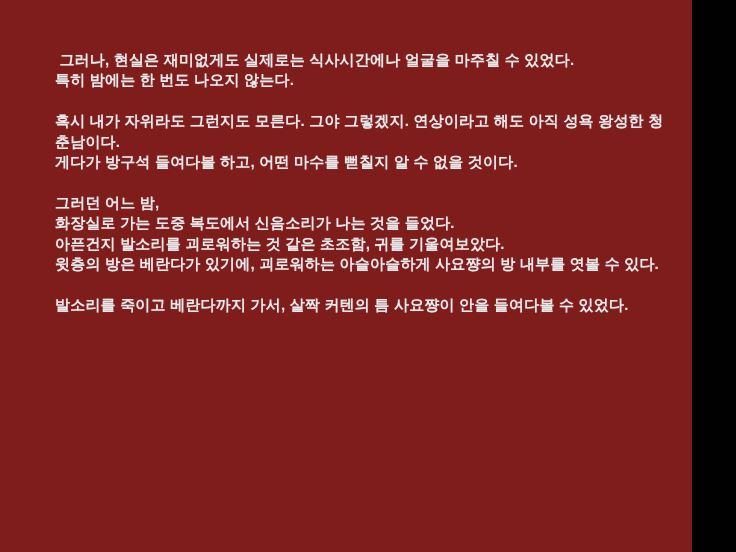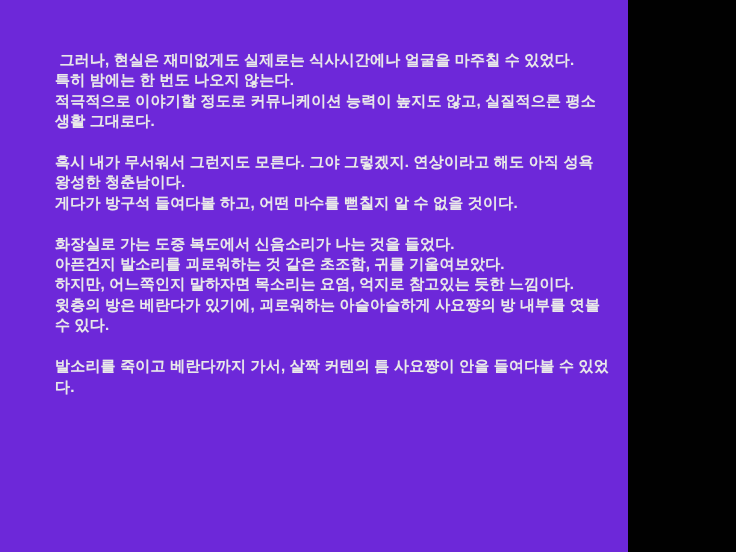--- a/index.html
+++ b/index.html
@@ -6,24 +6,24 @@
     margin: 0;
     padding: 0;
   }
   body {
     width: 736px;
     height: 552px;
     background: #010101;
     overflow: hidden;
   }
   .text-page {
-    width: 628px;
+    width: 692px;
     height: 552px;
     box-sizing: border-box;
-    background: #6d28d9;
+    background: #7f1d1d;
   }
   .text-block {
     padding: 50px 18px 0 55px;
     font-family: "Liberation Sans", "DejaVu Sans", sans-serif;
     font-weight: 700;
     font-size: 15px;
     line-height: 20.4px;
     color: #e9e9e9;
     letter-spacing: 0.2px;
     text-shadow: 0 0 1px rgba(255,255,255,0.25);
@@ -33,25 +33,24 @@
     white-space: pre-wrap;
   }
 </style>
 </head>
 <body>
 
 <div class="text-page">
   <div class="text-block" id="lines-container" style="color: rgb(233, 233, 233);">
       <div class="line"> 그러나, 현실은 재미없게도 실제로는 식사시간에나 얼굴을 마주칠 수 있었다.</div>
       <div class="line">특히 밤에는 한 번도 나오지 않는다.</div>
-      <div class="line">적극적으로 이야기할 정도로 커뮤니케이션 능력이 높지도 않고, 실질적으론 평소 생활 그대로다.</div>
       <div class="line">&nbsp;</div>
-      <div class="line">혹시 내가 무서워서 그런지도 모른다. 그야 그렇겠지. 연상이라고 해도 아직 성욕 왕성한 청춘남이다.</div>
+      <div class="line">혹시 내가 자위라도 그런지도 모른다. 그야 그렇겠지. 연상이라고 해도 아직 성욕 왕성한 청춘남이다.</div>
       <div class="line">게다가 방구석 들여다볼 하고, 어떤 마수를 뻗칠지 알 수 없을 것이다.</div>
       <div class="line">&nbsp;</div>
+      <div class="line">그러던 어느 밤,</div>
       <div class="line">화장실로 가는 도중 복도에서 신음소리가 나는 것을 들었다.</div>
       <div class="line">아픈건지 발소리를 괴로워하는 것 같은 초조함, 귀를 기울여보았다.</div>
-      <div class="line">하지만, 어느쪽인지 말하자면 목소리는 요염, 억지로 참고있는 듯한 느낌이다.</div>
       <div class="line">윗층의 방은 베란다가 있기에, 괴로워하는 아슬아슬하게 사요쨩의 방 내부를 엿볼 수 있다.</div>
       <div class="line">&nbsp;</div>
       <div class="line">발소리를 죽이고 베란다까지 가서, 살짝 커텐의 틈 사요쨩이 안을 들여다볼 수 있었다.</div>
     </div>
 </div>
 
 </body></html>

